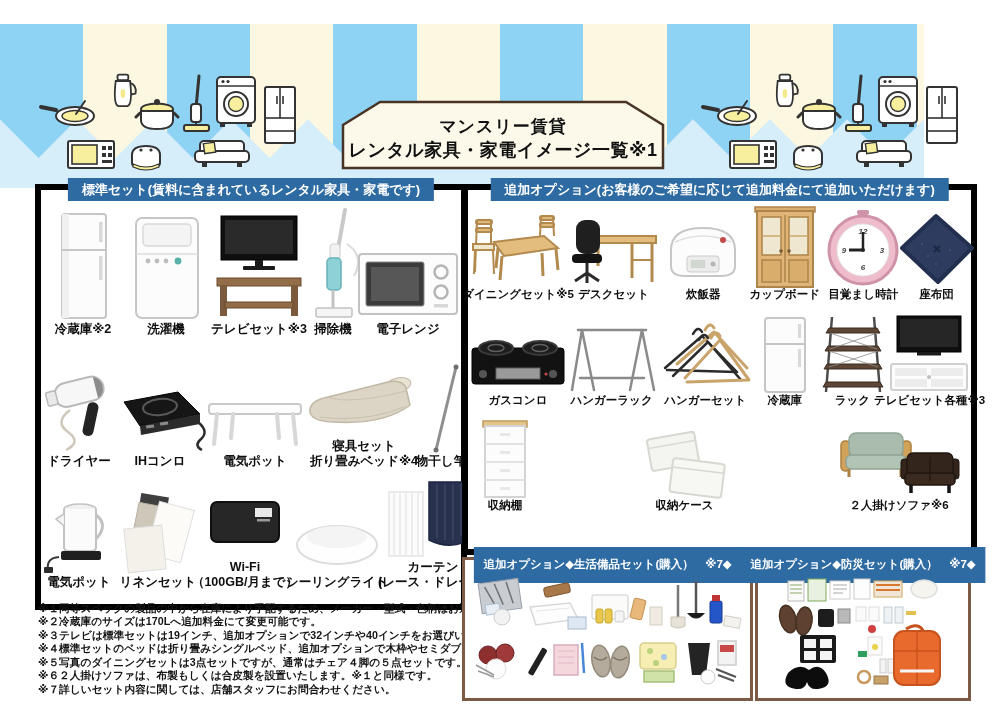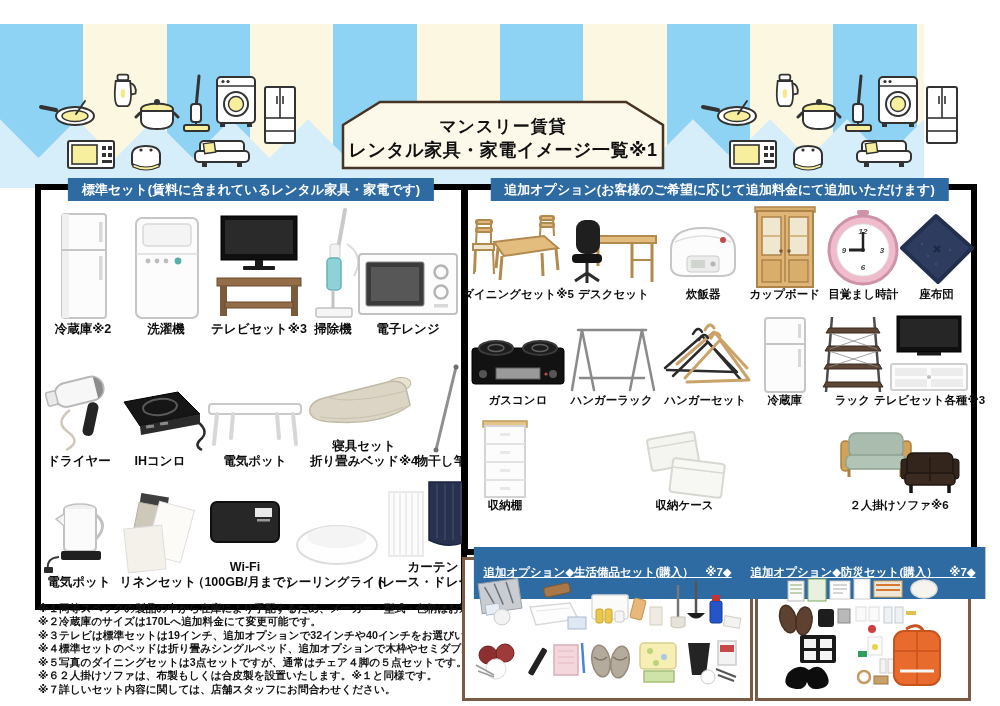--- a/index.html
+++ b/index.html
@@ -38,21 +38,21 @@
   .std .row3{margin-top:8px;}  .std .row3 .ph{height:84px;}
   .opt .row1{margin-top:16px;} .opt .ph{height:82px;}
   .opt .row2{margin-top:10px;} .opt .row3{margin-top:10px;}
   
   .notes{position:absolute;left:38px;top:602px;width:430px;}
   .note{font-size:10.7px;font-weight:bold;line-height:1.26;color:#151515;white-space:nowrap;}
   
   .pbox{position:absolute;background:#fff;border:3px solid #7b5b45;}
   .pbox.pA{left:462px;top:557px;width:285px;height:138px;}
   .pbox.pB{left:755px;top:557px;width:210px;height:138px;}
-  .pbox .badge{font-size:11.5px;top:-13px;padding:20px 10px;text-decoration:underline;}
+  .pbox .badge{font-size:11.5px;top:-13px;padding:12px 10px;}
   .pbox .coll{position:absolute;inset:10px 4px 4px 4px;display:flex;align-items:center;justify-content:center;}
 </style>
 </head>
 <body>
 
 <div class="page">
 
   <div class="band">
     <div class="stripes"></div>
 

